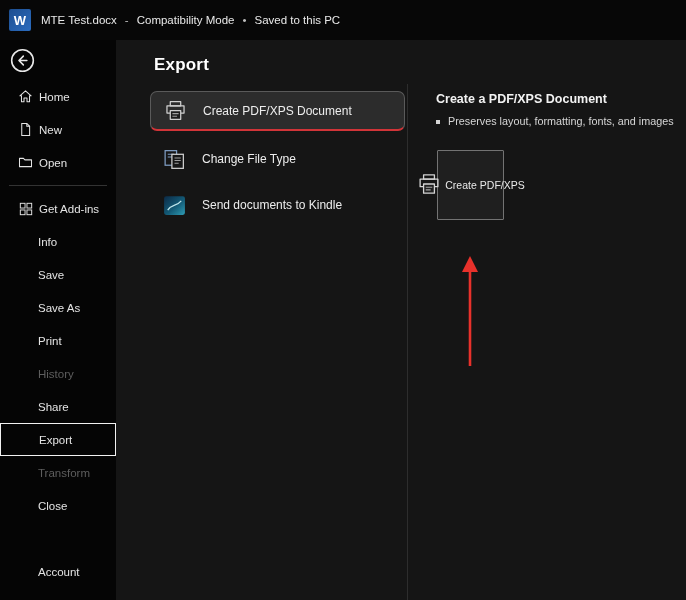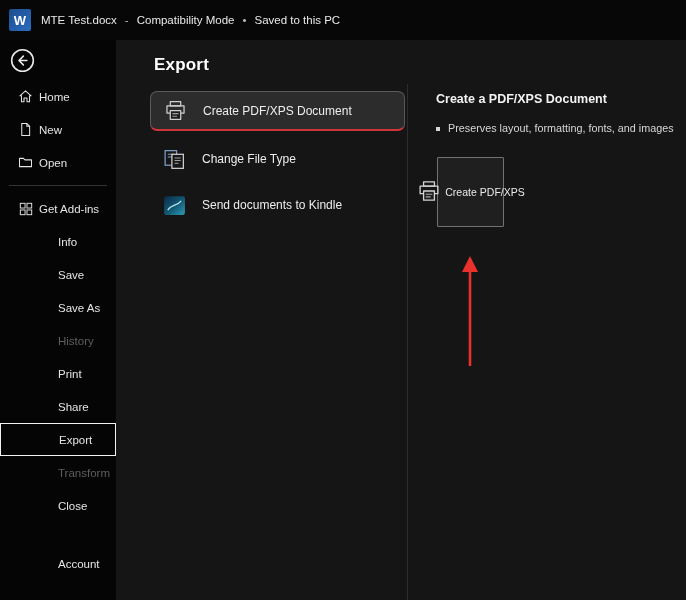--- a/index.html
+++ b/index.html
@@ -30,50 +30,50 @@
   .sidebar {
     width:116px; flex-shrink:0;
     background:#050505; position:relative;
   }
   .back-btn {
     background:none; border:none; cursor:pointer;
     margin:8px 0 4px 10px; padding:0; display:block;
   }
   .nav-item {
     height:33px; display:flex; align-items:center;
-    padding-left:58px; cursor:pointer;
+    padding-left:38px; cursor:pointer;
     color:#e4e4e4; font-size:11.5px;
   }
   .nav-item.with-icon { padding-left:18px; gap:6px; }
   .nav-ic { width:15px; height:15px; display:flex; align-items:center; justify-content:center; }
   .nav-item.disabled { color:#5e5e5e; cursor:default; }
   .nav-item.selected {
     border:1.5px solid #f2f2f2;
   }
   .side-divider { border:none; border-top:1px solid #333; margin:6px 9px; }
-  .nav-item.bottom { position:absolute; bottom:20px; left:0; width:100%; }
+  .nav-item.bottom { position:absolute; bottom:12px; left:0; width:100%; }
   
   .main { flex:1; display:flex; flex-direction:column; background:#151515; }
   .main-header { height:44px; padding:15px 0 0 38px; }
   .page-title { color:#ffffff; font-size:17px; font-weight:700; letter-spacing:.2px; }
   .content { flex:1; display:flex; }
   .opt-col { width:291px; flex-shrink:0; padding:7px 0 0 34px; }
   .detail-col { flex:1; border-left:1px solid #2d2d2d; padding:8px 0 0 28px; position:relative; }
   
   .opt { display:flex; align-items:center; gap:15px; padding-left:11px; width:255px; cursor:pointer;border-radius:7px; }
   .opt.selected {
     height:40px; background:#2c2c2c;
     border:1px solid #5a5a5a; border-bottom:2px solid #d13438;
     margin-bottom:5px;
   }
   .opt.plain { height:46px; }
   .opt-ic { width:26px; height:26px; display:flex; align-items:center; justify-content:center; }
   .opt-label { color:#ededed; font-size:12px; }
   
-  .detail-h { color:#f2f2f2; font-size:12.5px; font-weight:700; margin-bottom:14px; }
+  .detail-h { color:#f2f2f2; font-size:12.5px; font-weight:700; margin-bottom:7px; }
   .bullet { display:flex; gap:8px; color:#d6d6d6; font-size:10.8px; line-height:17px; }
   .bullet-sq { width:4px; height:4px; background:#d6d6d6; flex-shrink:0; margin-top:7px; }
   .create-btn {
     margin-top:20px; margin-left:1px;
     width:67px; height:70px;
     background:#1f1f1f; border:1px solid #737373; border-radius:1px;
     color:#e9e9e9; font-size:10.5px; line-height:13px;
     font-family:"Liberation Sans", sans-serif;
     display:flex; flex-direction:row; align-items:center; justify-content:center;
     gap:3px; cursor:pointer;
@@ -153,25 +153,25 @@
 
     <div class="nav-item">
       <span>Info</span>
     </div>
     <div class="nav-item">
       <span>Save</span>
     </div>
     <div class="nav-item">
       <span>Save As</span>
     </div>
+    <div class="nav-item">
+      <span>Print</span>
+    </div>
     <div class="nav-item disabled">
       <span>History</span>
-    </div>
-    <div class="nav-item">
-      <span>Print</span>
     </div>
     <div class="nav-item">
       <span>Share</span>
     </div>
     <div class="nav-item selected">
       <span>Export</span>
     </div>
     <div class="nav-item disabled">
       <span>Transform</span>
     </div>

